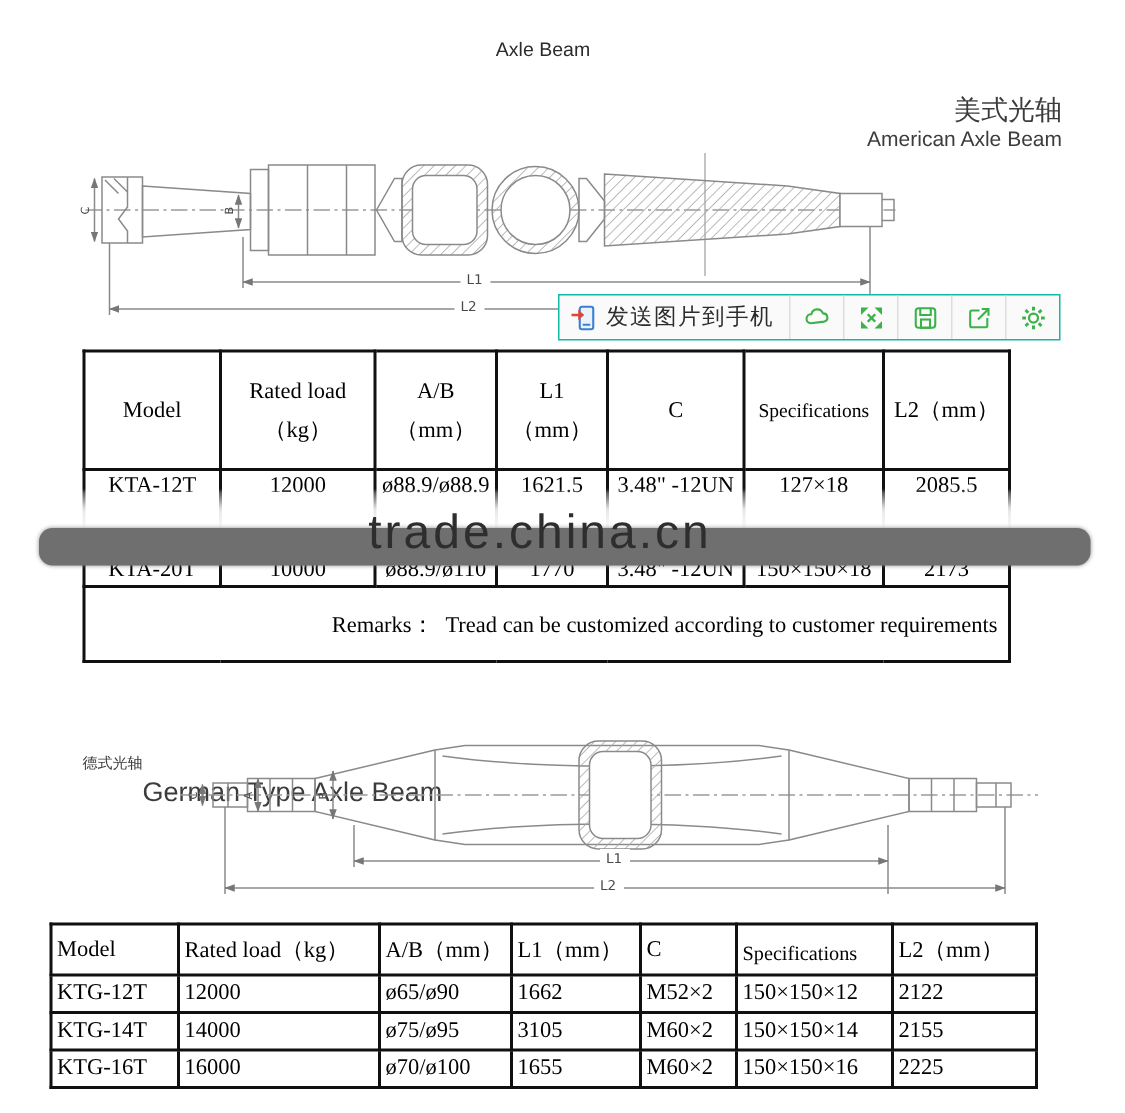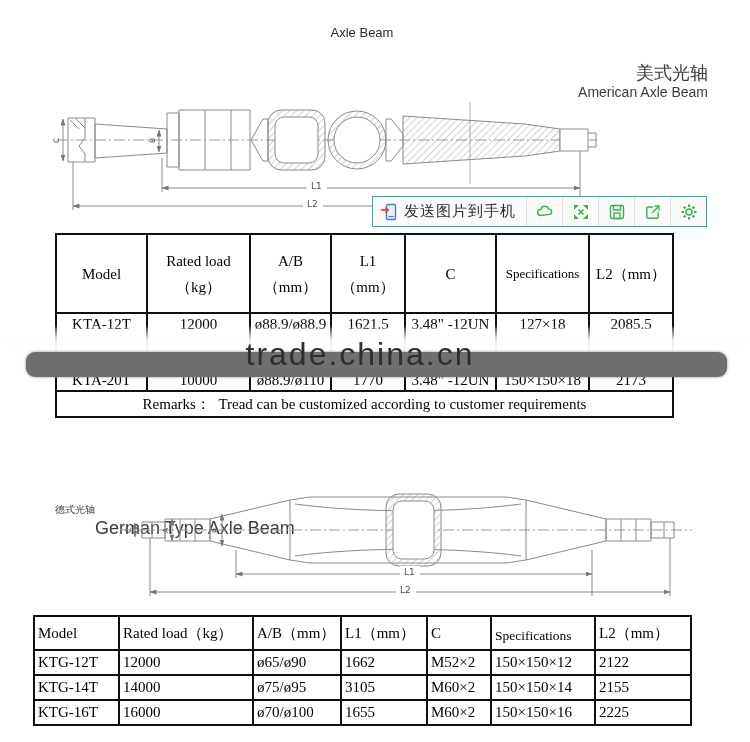--- a/index.html
+++ b/index.html
@@ -39,21 +39,21 @@
                    font-family:"Liberation Serif",serif;color:#000;background:#fff;z-index:2;}
   table.spec-table td, table.spec-table th{border:2px solid #101010;overflow:hidden;}
   .t1{left:55px;top:233px;width:617px;}
   .t1 th{font-weight:normal;font-size:15px;white-space:pre-line;text-align:center;vertical-align:middle;line-height:26px;}
   .t1 th.th-spec{font-size:13px;}
   .t1 td{font-size:15px;text-align:center;}
   .t1 .r-head{height:79px;}
   .t1 .r-part{height:56px;}
   .t1 .r-part td{vertical-align:top;padding-top:1px;line-height:19px;}
   .t1 .r-20{height:22px;}
-  .t1 .r-rem td{height:22px;text-align:center;padding:1px 7px;font-size:15px;}
+  .t1 .r-rem td{height:22px;text-align:right;padding:13px 7px;font-size:15px;}
 
   .t2{left:33px;top:615px;width:657px;}
   .t2 th{font-weight:normal;font-size:15px;text-align:left;padding:2px 3px;vertical-align:middle;}
   .t2 th.th-spec{font-size:13.5px;vertical-align:bottom;padding-bottom:5px;}
   .t2 .r-head{height:34px;}
   .t2 td{font-size:15px;text-align:left;padding:1px 3px;height:21px;}
 
   
   .watermark{position:absolute;left:0;top:331px;width:750px;height:46px;z-index:9;pointer-events:none;}
   .wm-blur{position:absolute;left:0;top:-4px;width:100%;height:28px;

